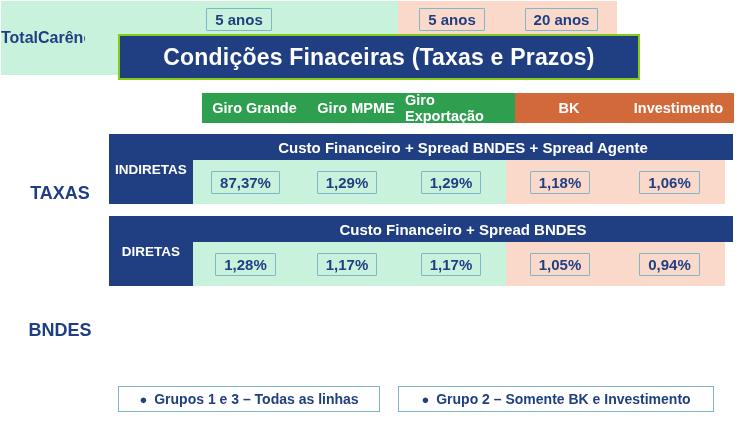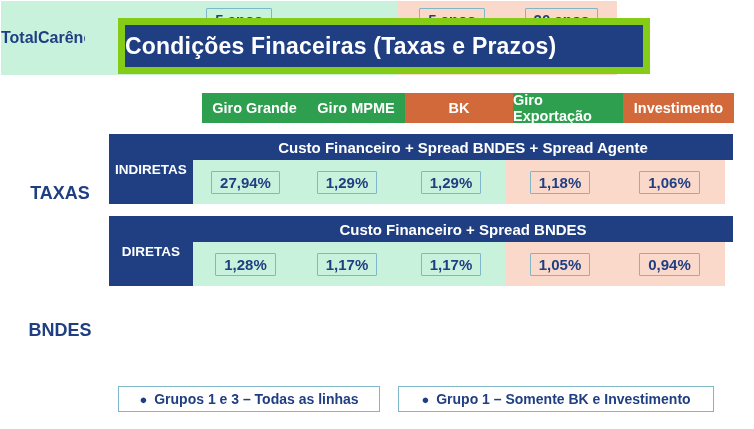--- a/index.html
+++ b/index.html
@@ -12,28 +12,28 @@
     height: 429px;
     font-family: "Liberation Sans", sans-serif;
     position: relative;
     overflow: hidden;
   }
 
   
   .title-bar {
     position: absolute;
     left: 118px;
-    top: 18px;
+    top: 34px;
     width: 518px;
     height: 42px;
     background: #1F3F82;
-    border: 7px solid #84cc16;
-    display: flex;
-    align-items: center;
-    justify-content: flex-start;
+    border: 2px solid #84cc16;
+    display: flex;
+    align-items: center;
+    justify-content: center;
   }
   .title-bar .title-text {
     color: #ffffff;
     font-size: 23px;
     font-weight: bold;
     letter-spacing: 0.2px;
     white-space: nowrap;
   }
 
   
@@ -229,25 +229,25 @@
   <span class="title-text">Condições Finaceiras (Taxas e Prazos)</span>
 </div>
 
 <div class="col-headers">
   <div class="col-head green w-giro-grande">
     <span>Giro Grande</span>
   </div>
   <div class="col-head green w-giro-mpme">
     <span>Giro MPME</span>
   </div>
+  <div class="col-head green w-giro-exp">
+    <span>Giro Exportação</span>
+  </div>
   <div class="col-head orange w-bk">
     <span>BK</span>
-  </div>
-  <div class="col-head green w-giro-exp">
-    <span>Giro Exportação</span>
   </div>
   <div class="col-head orange w-inv">
     <span>Investimento</span>
   </div>
 </div>
 
 <div class="side-label side-taxas">
   <span>TAXAS</span>
 </div>
 <div class="side-label side-prazos">
@@ -257,21 +257,21 @@
 <div class="block block-indiretas">
   <div class="row-label">
     <span>INDIRETAS</span>
   </div>
   <div class="block-body">
     <div class="banner">
       <span>Custo Financeiro + Spread BNDES + Spread Agente</span>
     </div>
     <div class="value-row">
       <div class="cell green-bg w-giro-grande">
-        <span class="pill">27,94%</span>
+        <span class="pill">87,37%</span>
       </div>
       <div class="cell green-bg w-giro-mpme">
         <span class="pill">1,29%</span>
       </div>
       <div class="cell green-bg w-giro-exp">
         <span class="pill">1,29%</span>
       </div>
       <div class="cell orange-bg w-bk">
         <span class="pill">1,18%</span>
       </div>
@@ -352,14 +352,14 @@
     </div>
   </div>
 </div>
 
 <div class="footnote fn-left">
   <span class="bullet">●</span>
   <span>Grupos 1 e 3 – Todas as linhas</span>
 </div>
 <div class="footnote fn-right">
   <span class="bullet">●</span>
-  <span>Grupo 1 – Somente BK e Investimento</span>
+  <span>Grupo 2 – Somente BK e Investimento</span>
 </div>
 
 </body></html>

